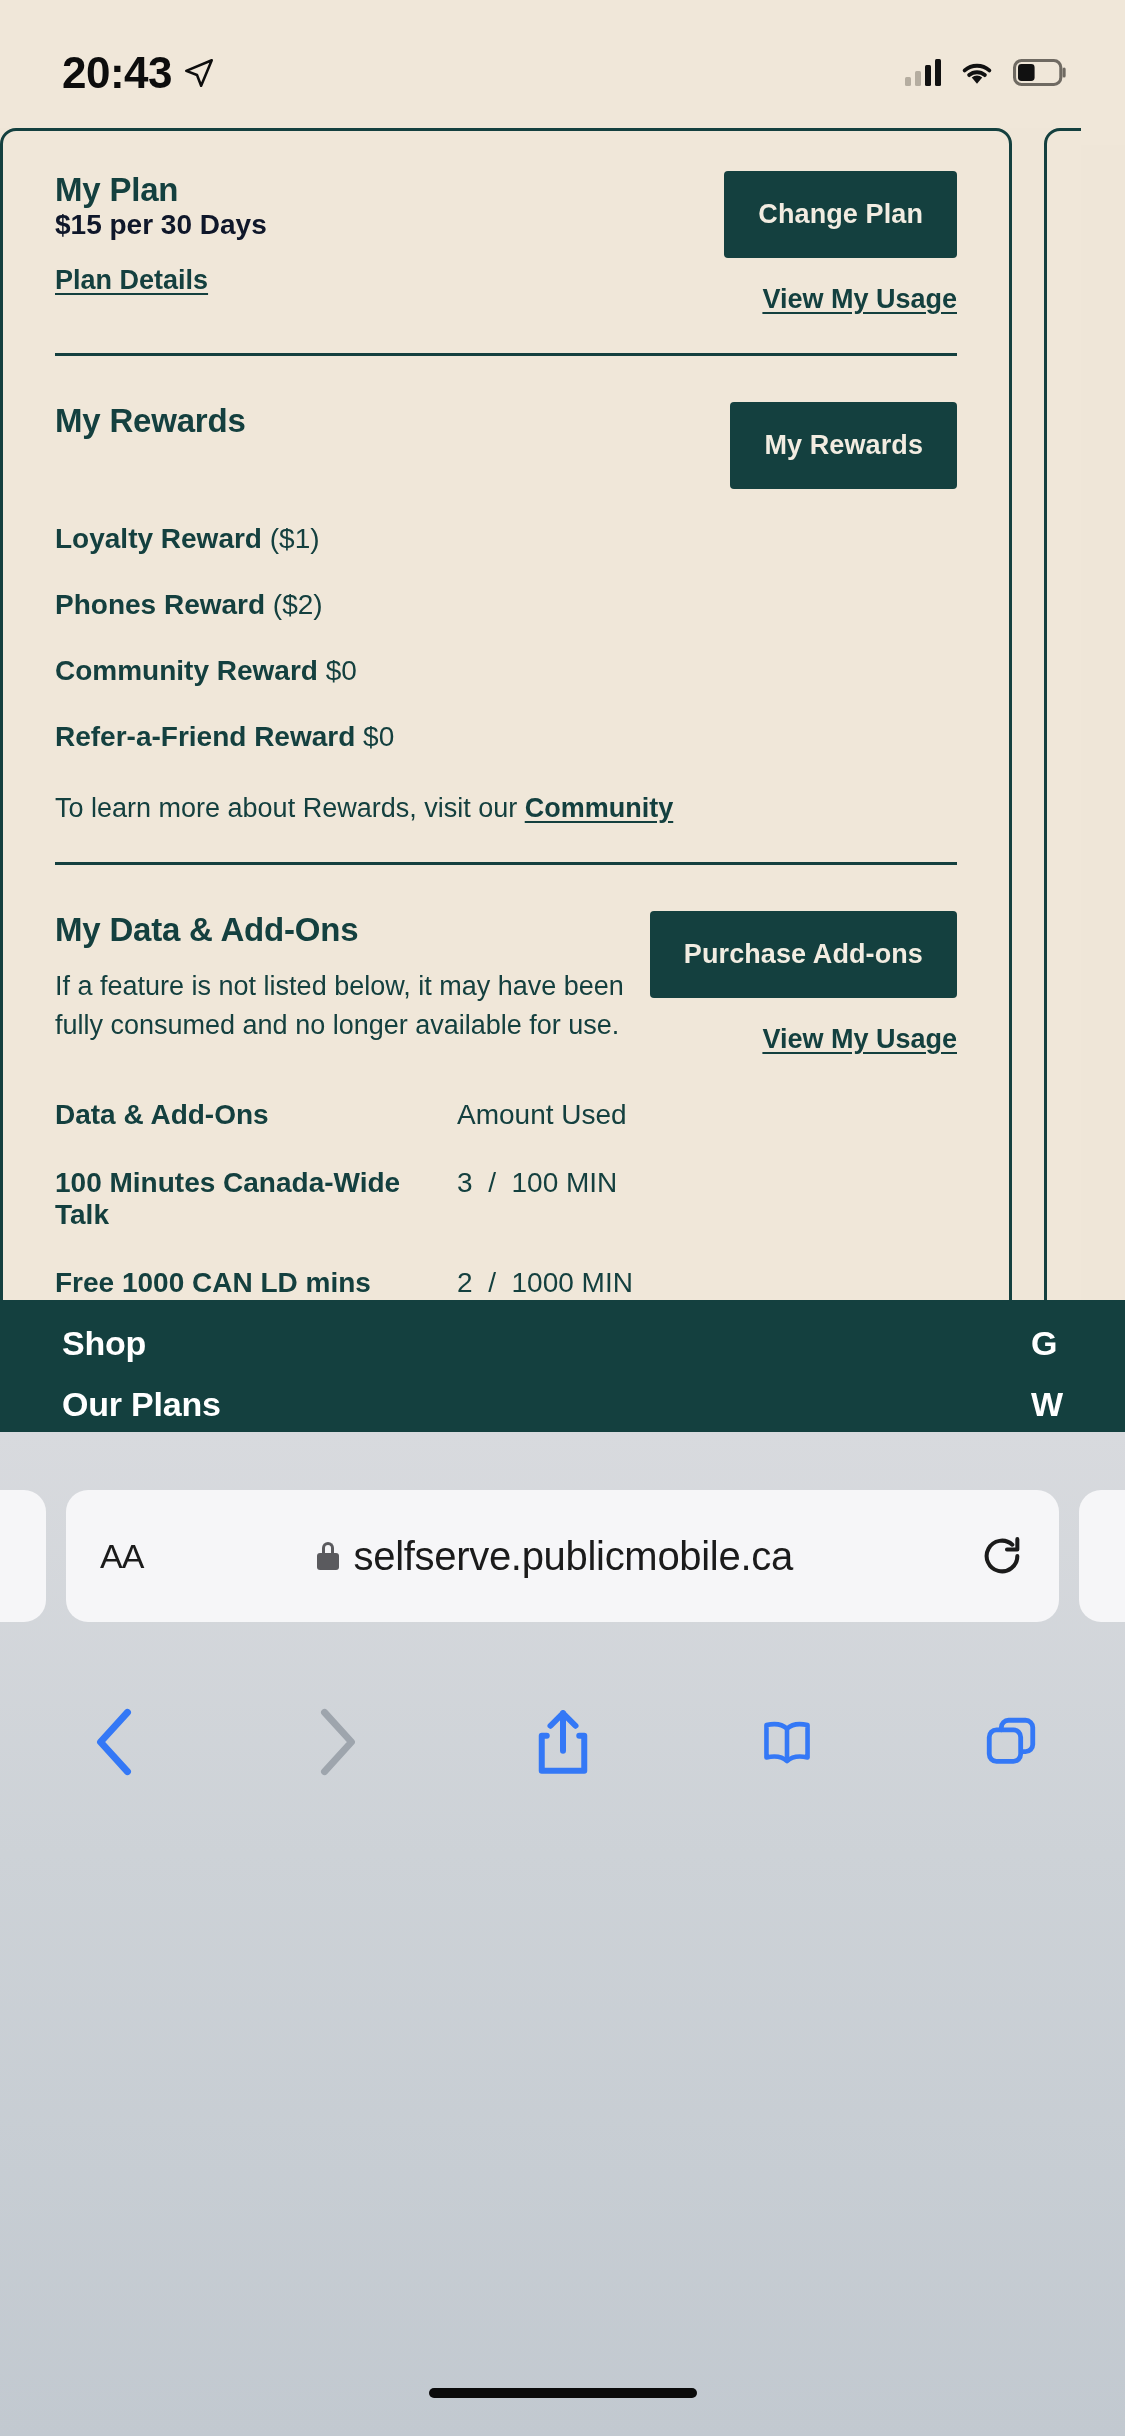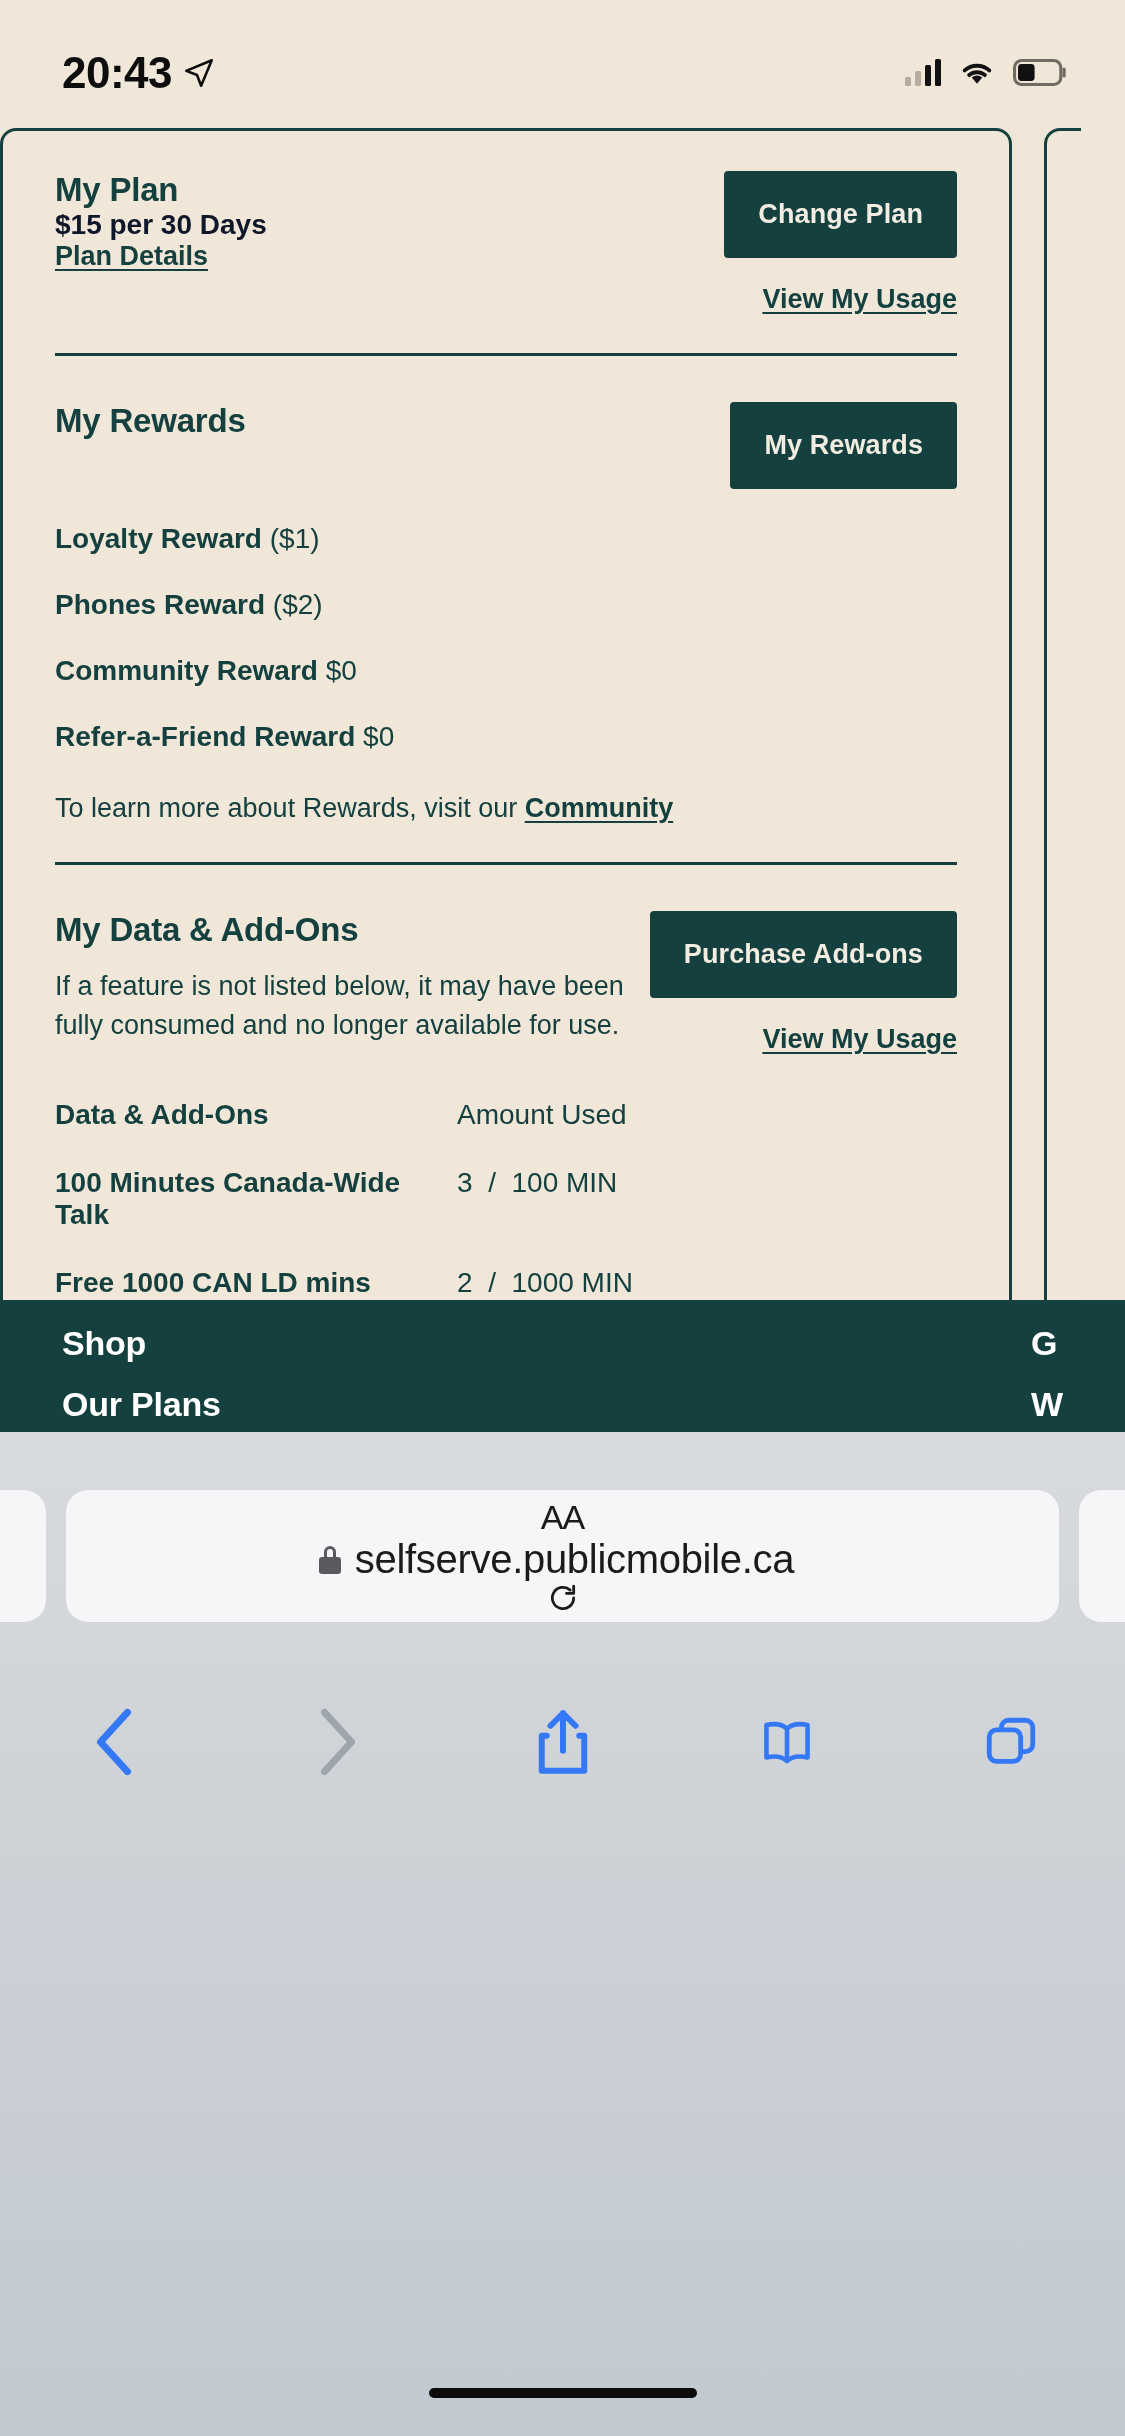--- a/index.html
+++ b/index.html
@@ -54,21 +54,21 @@
     padding:28px 34px; cursor:pointer; white-space:nowrap; letter-spacing:0.1px;
   }
   .link {
     color:#14403f; font-size:27px; font-weight:700;
     text-decoration:underline; text-underline-offset:4px; cursor:pointer;
     display:inline-block; white-space:nowrap;
   }
   .right-col { display:flex; flex-direction:column; align-items:flex-end; gap:26px; }
 
   .plan-price { font-size:28px; font-weight:700; color:#0f172a; }
-  .plan-link { }
+  .plan-link { margin-top:24px; }
 
   .reward { font-size:28px; color:#14403f; margin-top:34px; }
   .reward b { font-weight:700; }
   .reward span { font-weight:400; }
   .learn { font-size:27px; color:#14403f; margin-top:40px; font-weight:400; }
   .learn .link { font-size:27px; }
 
   .addon-note { font-size:27px; color:#14403f; line-height:1.45; margin-top:18px;
                 max-width:640px; font-weight:400; }
   .tbl { margin-top:44px; }
@@ -100,21 +100,21 @@
   }
   .tabstrip { position:absolute; top:58px; left:0; width:1125px; height:132px; }
   .tabcard {
     position:absolute; top:0; height:132px; background:#f6f6f8; border-radius:22px;
   }
   .tabcard.prev { left:-44px; width:90px; }
   .tabcard.next { right:-44px; width:90px; }
   .urlbar {
     position:absolute; top:0; left:66px; width:993px; height:132px;
     background:#f6f6f8; border-radius:22px; display:flex; align-items:center;
-    padding:8px 34px; justify-content:space-between;flex-direction:column;
+    padding:0 34px; justify-content:space-between;
   }
   .aa { font-size:34px; color:#1b1b1b; letter-spacing:-1px; font-weight:400; }
   .urlmid { display:flex; align-items:center; gap:14px; margin-left:-12px; }
   .urltext { font-size:40px; color:#1b1b1b; letter-spacing:-0.3px; }
   .lock { width:22px; height:28px; position:relative; }
   .lock .body { position:absolute; bottom:0; left:0; width:22px; height:17px;
                 background:#5a5a5e; border-radius:3px; }
   .lock .shackle { position:absolute; top:0; left:5px; width:12px; height:13px;
                    border:3.5px solid #5a5a5e; border-bottom:none;
                    border-radius:7px 7px 0 0; }

